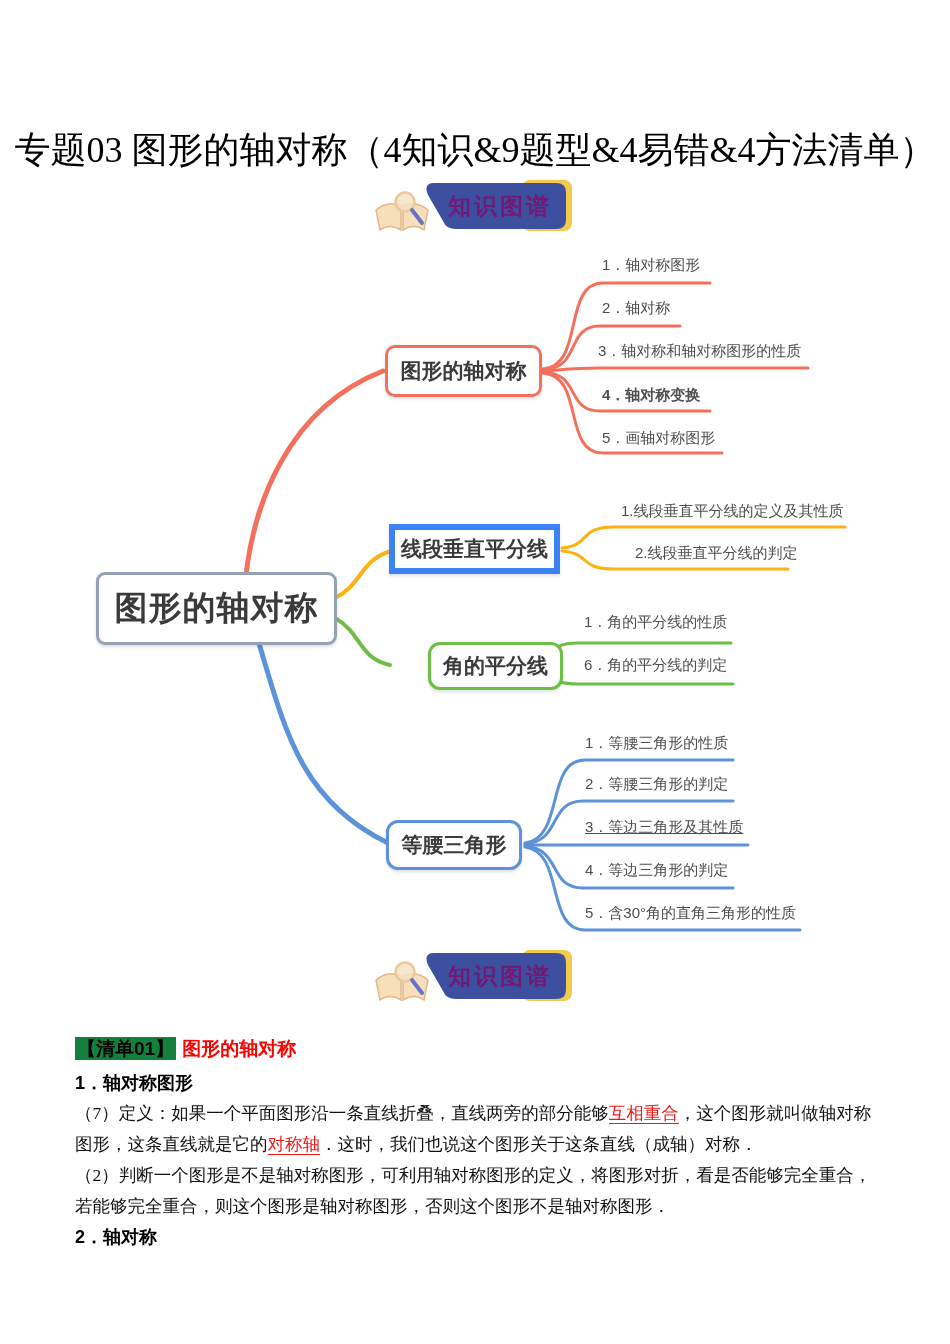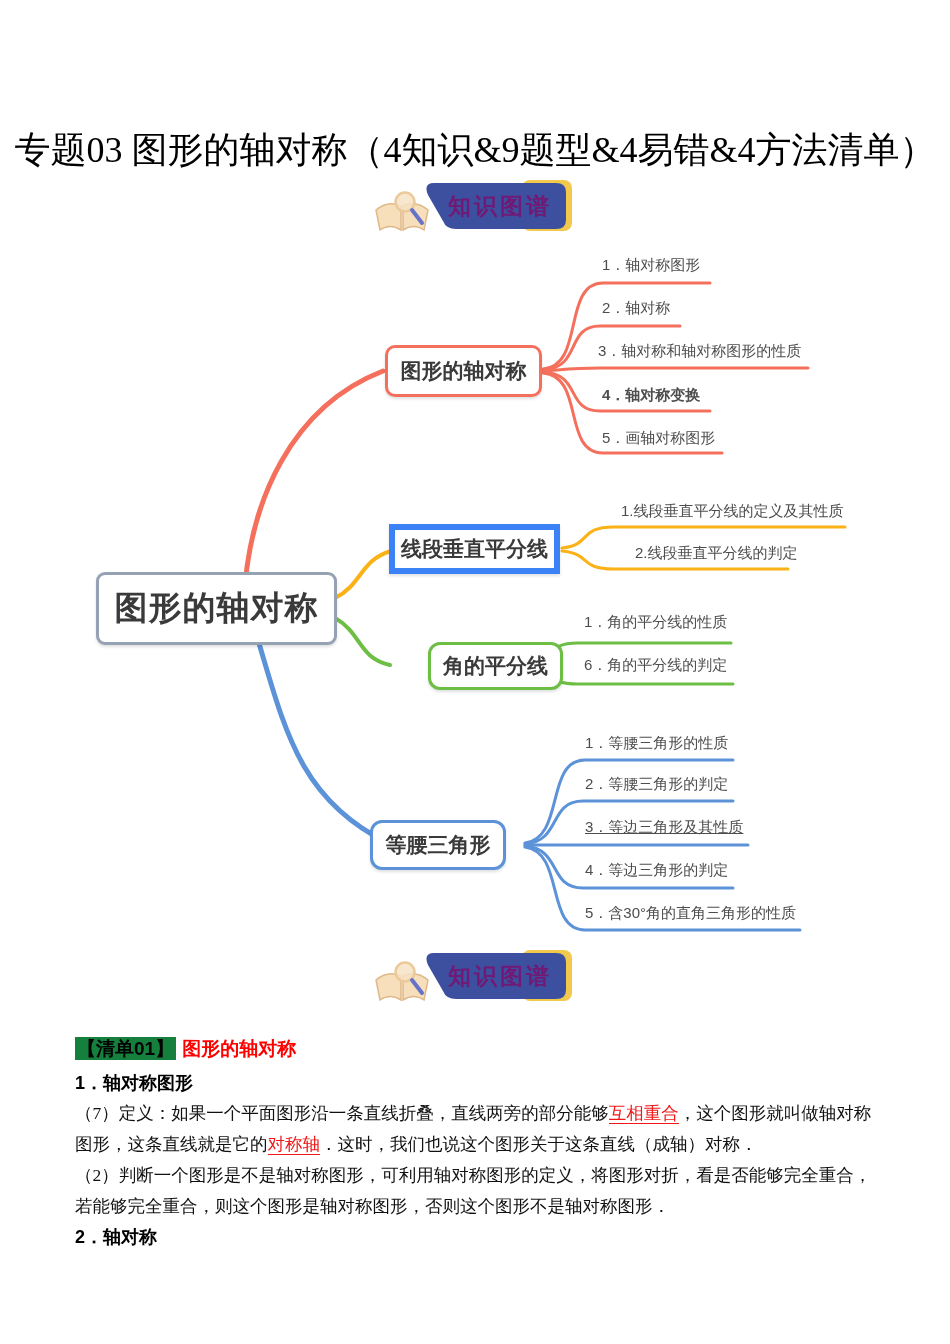--- a/index.html
+++ b/index.html
@@ -31,21 +31,21 @@
     display:flex; align-items:center; justify-content:center;
     font-weight:700; color:#3a3a3a; box-shadow:0 2px 3px rgba(0,0,0,0.12);
   }
   .node-center {
     left:96px; top:572px; width:241px; height:73px;
     border:3px solid #95a2b3; font-size:33px; border-radius:9px; letter-spacing:1px;
   }
   .node-red    { left:385px; top:345px; width:157px; height:52px; border:3px solid #f4705c; font-size:21px; }
   .node-yellow { left:389px; top:524px; width:171px; height:50px; border:6px solid #3b82f6; font-size:21px; border-radius:0; }
   .node-green  { left:388px; top:642px; width:135px; height:48px; border:3px solid #6dbe45; font-size:21px; border-radius:12px;margin-left:40px; }
-  .node-blue   { left:370px; top:820px; width:136px; height:50px; border:3px solid #5b92d8; font-size:21px; border-radius:12px; }
+  .node-blue   { left:386px; top:820px; width:136px; height:50px; border:3px solid #5b92d8; font-size:21px; border-radius:12px; }
   .sub {
     position:absolute; font-size:15px; color:#4d4d4d; white-space:nowrap; line-height:19px;
   }
   
   .content {
     position:absolute; left:75px; top:1036px; width:806px;
     font-family:"Liberation Serif","DejaVu Serif",serif;
     font-size:17.5px; color:#111; line-height:31px;
   }
   .tagline { font-family:"Liberation Sans","DejaVu Sans",sans-serif; font-size:19px; font-weight:700; line-height:26px; margin-bottom:6px; }

